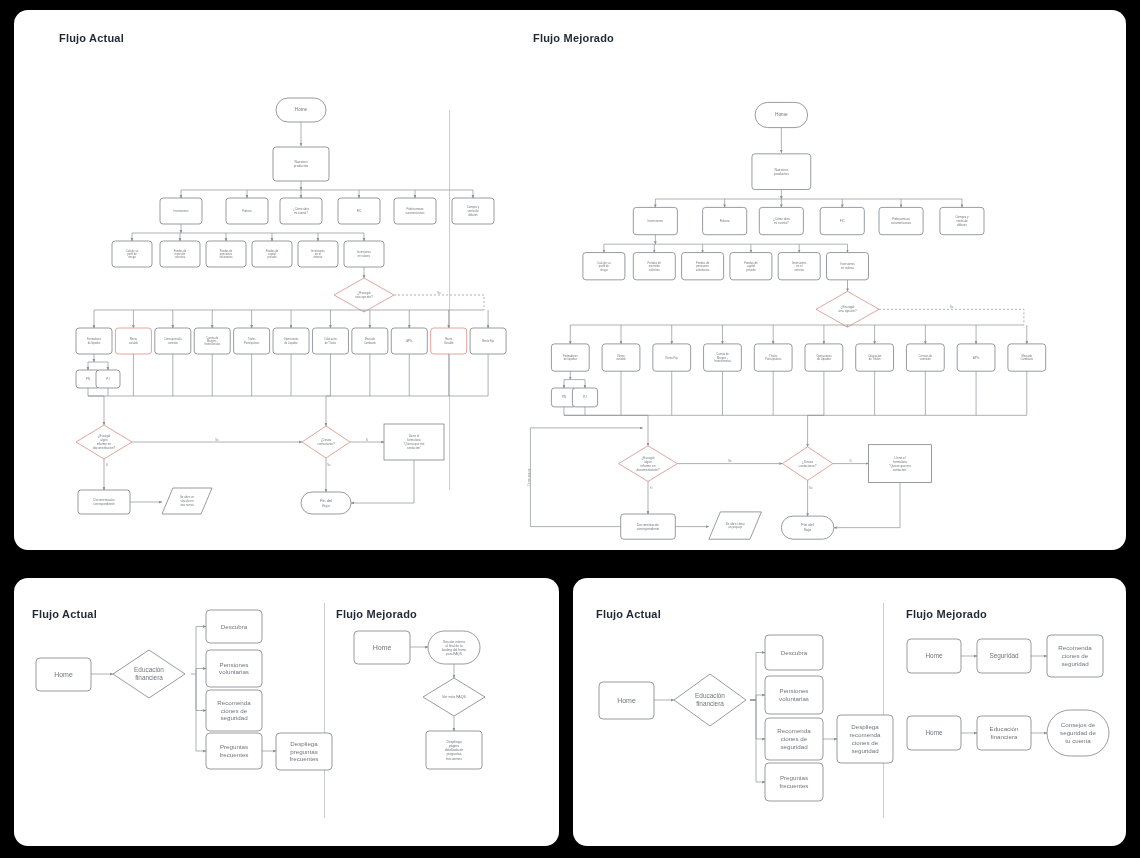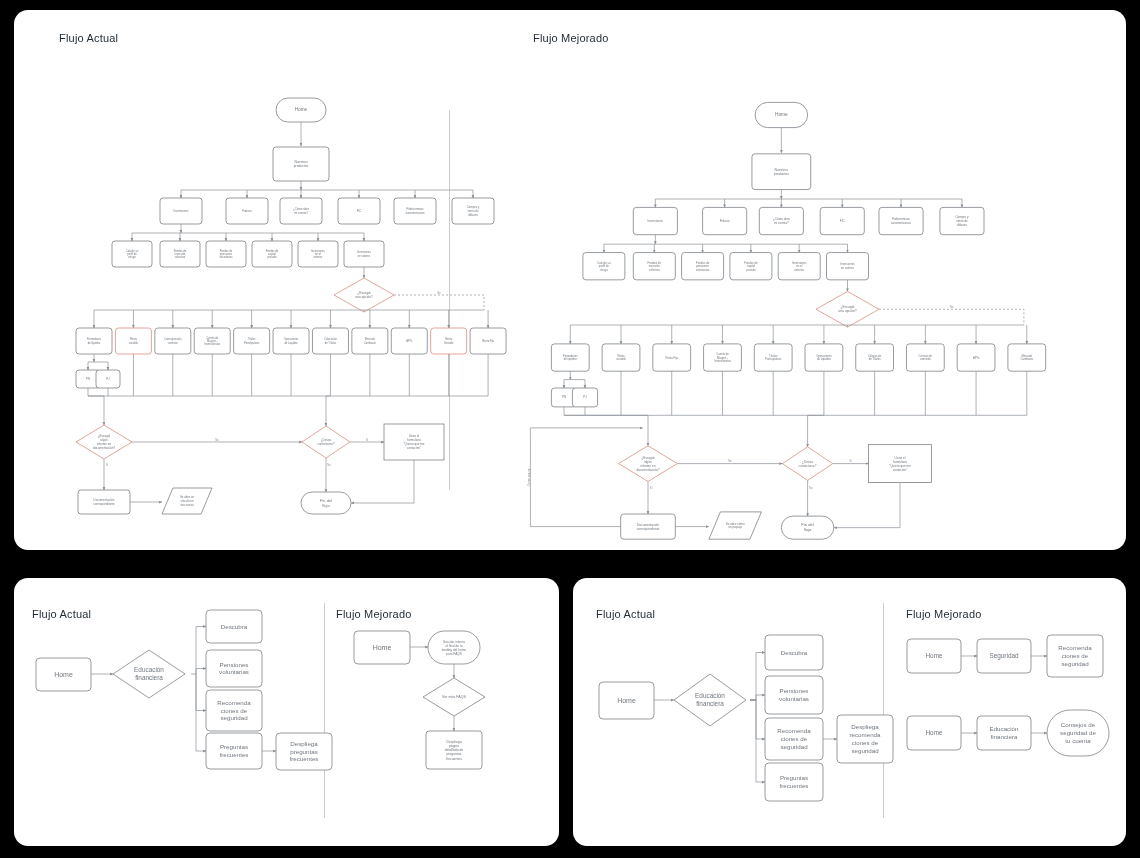--- a/index.html
+++ b/index.html
@@ -1,19 +1,19 @@
 <!DOCTYPE html>
 <html><head>
 <meta charset="utf-8">
 <style>
   html,body{margin:0;padding:0;background:#000;}
   body{width:1140px;height:858px;font-family:"Liberation Sans",sans-serif;}
   .stage{position:relative;width:1140px;height:858px;background:#000;}
   .card{position:absolute;background:#fff;border-radius:14px;overflow:hidden;}
-  .panel-title{position:absolute;font-weight:normal;color:#1f2933;letter-spacing:.2px;text-align:right;}
+  .panel-title{position:absolute;font-weight:bold;color:#1f2933;letter-spacing:.2px;text-align:right;}
   .vdiv{position:absolute;width:1px;background:#c9cdd2;}
   svg{position:absolute;left:0;top:0;overflow:visible;}
   .nd{fill:#fff;stroke:#6b7177;stroke-width:.7;}
   .nd-dec{fill:#fff;stroke:#d98e84;stroke-width:.8;}
   .nd-hl{fill:#fff;stroke:#d98e84;stroke-width:.8;}
   .lnk{fill:none;stroke:#8a9096;stroke-width:.7;}
   .lnk-d{fill:none;stroke:#8a9096;stroke-width:.7;stroke-dasharray:2 2;}
   .lbl{fill:#6f767d;font-family:"Liberation Sans",sans-serif;text-anchor:middle;dominant-baseline:middle;}
   .elbl{fill:#8a9096;font-family:"Liberation Sans",sans-serif;text-anchor:middle;}
 </style>

